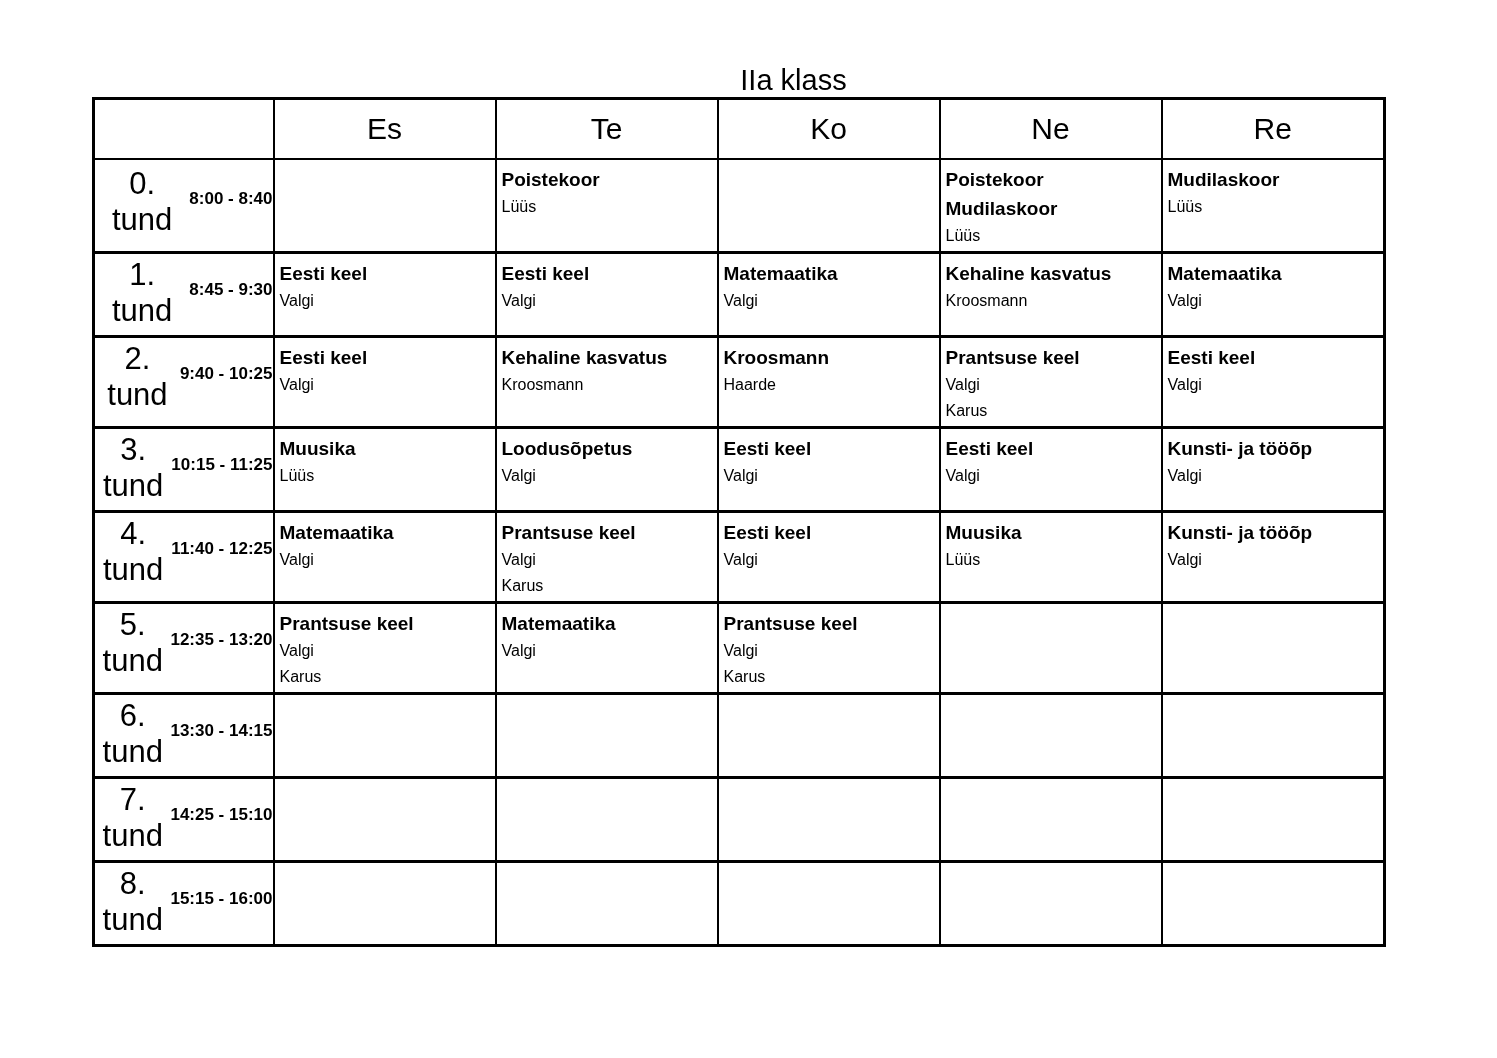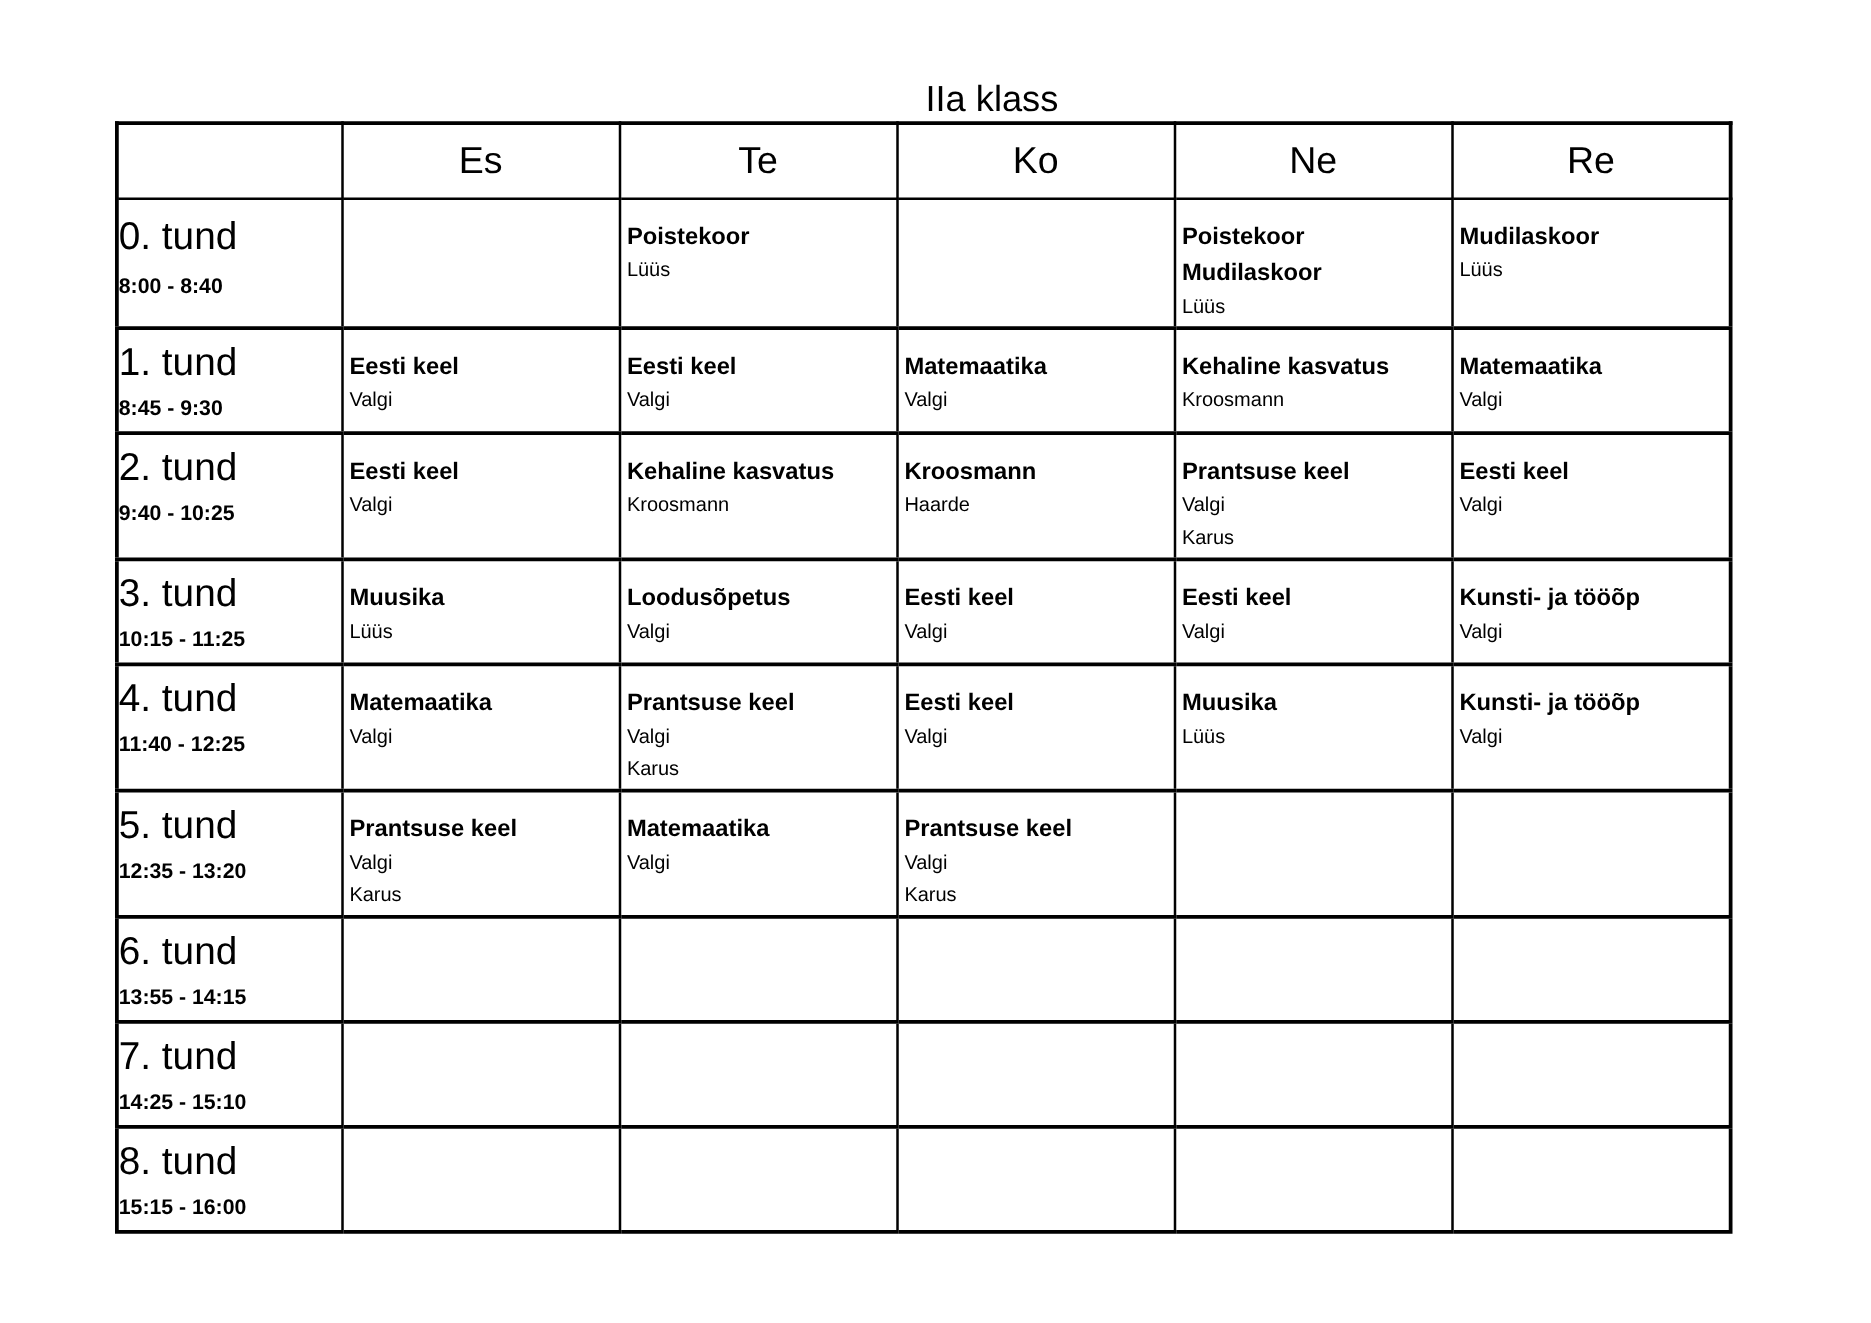--- a/index.html
+++ b/index.html
@@ -54,42 +54,41 @@
     font-weight: 400;
     text-align: center;
     vertical-align: middle;
     line-height: 1;
   }
   tr.lesson-row { height: 84px; }
   tr.lesson-row.first { height: 90px; }
   .tund-cell { vertical-align: top; font-weight: 400; }
   .tund-inner {
     display: flex;
-    flex-direction: column;
-    align-items: flex-start;
+    align-items: center;
     height: 100%;
     min-height: 78px;
   }
   tr.first .tund-inner { min-height: 84px; }
   .tund-label {
     flex: 1 1 auto;
     display: flex;
     align-items: center;
     font-size: 31px;
     font-weight: 400;
   }
   .tund-time {
     flex: 0 0 auto;
     font-size: 17px;
     font-weight: 700;
     margin-bottom: 5px;
   }
   td.lesson-cell {
     vertical-align: top;
-    padding: 15px 6px 2px 5px;
+    padding: 5px 6px 2px 5px;
   }
   .subject {
     font-size: 19px;
     font-weight: 700;
     line-height: 29px;
     white-space: nowrap;
   }
   .teacher {
     font-size: 16px;
     font-weight: 400;
@@ -282,21 +281,21 @@
           <div class="teacher">Valgi</div>
           <div class="teacher">Karus</div>
         </td>
         <td class="lesson-cell"></td>
         <td class="lesson-cell"></td>
       </tr>
       <tr class="lesson-row">
         <th class="tund-cell">
           <div class="tund-inner">
             <div class="tund-label">6. tund</div>
-            <div class="tund-time">13:55 - 14:15</div>
+            <div class="tund-time">13:30 - 14:15</div>
           </div>
         </th>
         <td class="lesson-cell"></td>
         <td class="lesson-cell"></td>
         <td class="lesson-cell"></td>
         <td class="lesson-cell"></td>
         <td class="lesson-cell"></td>
       </tr>
       <tr class="lesson-row">
         <th class="tund-cell">

